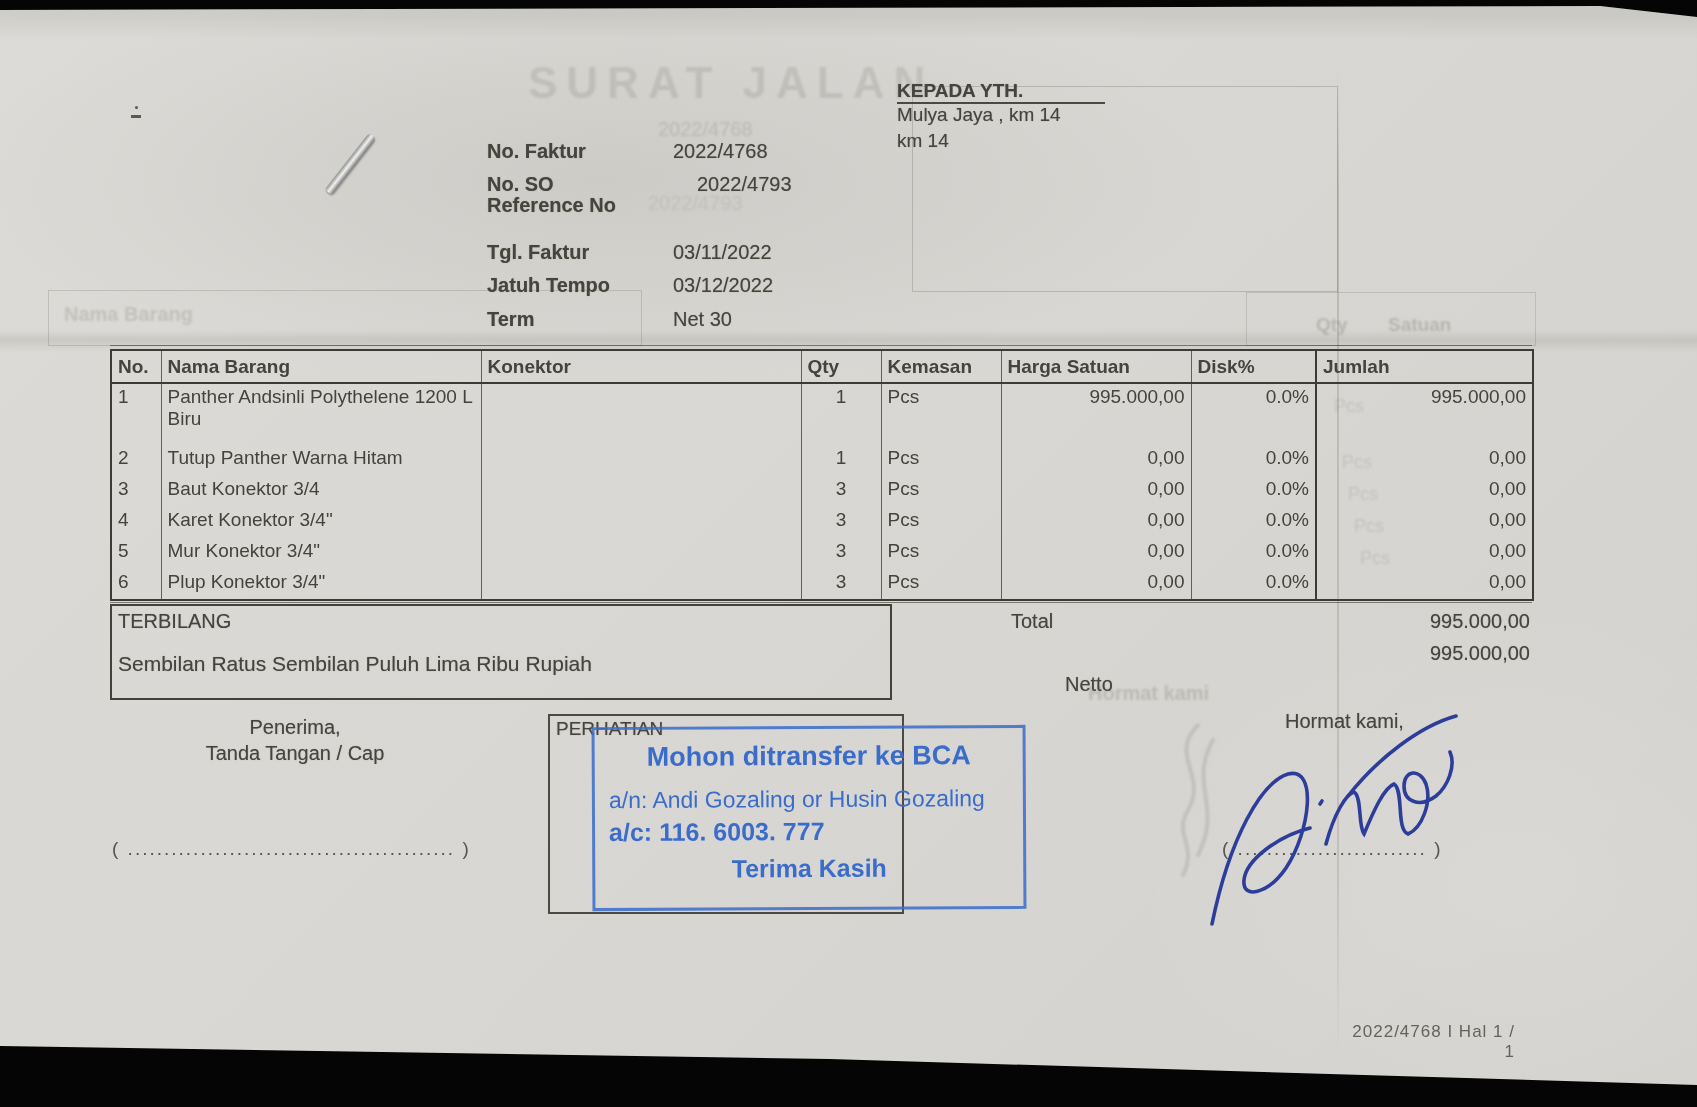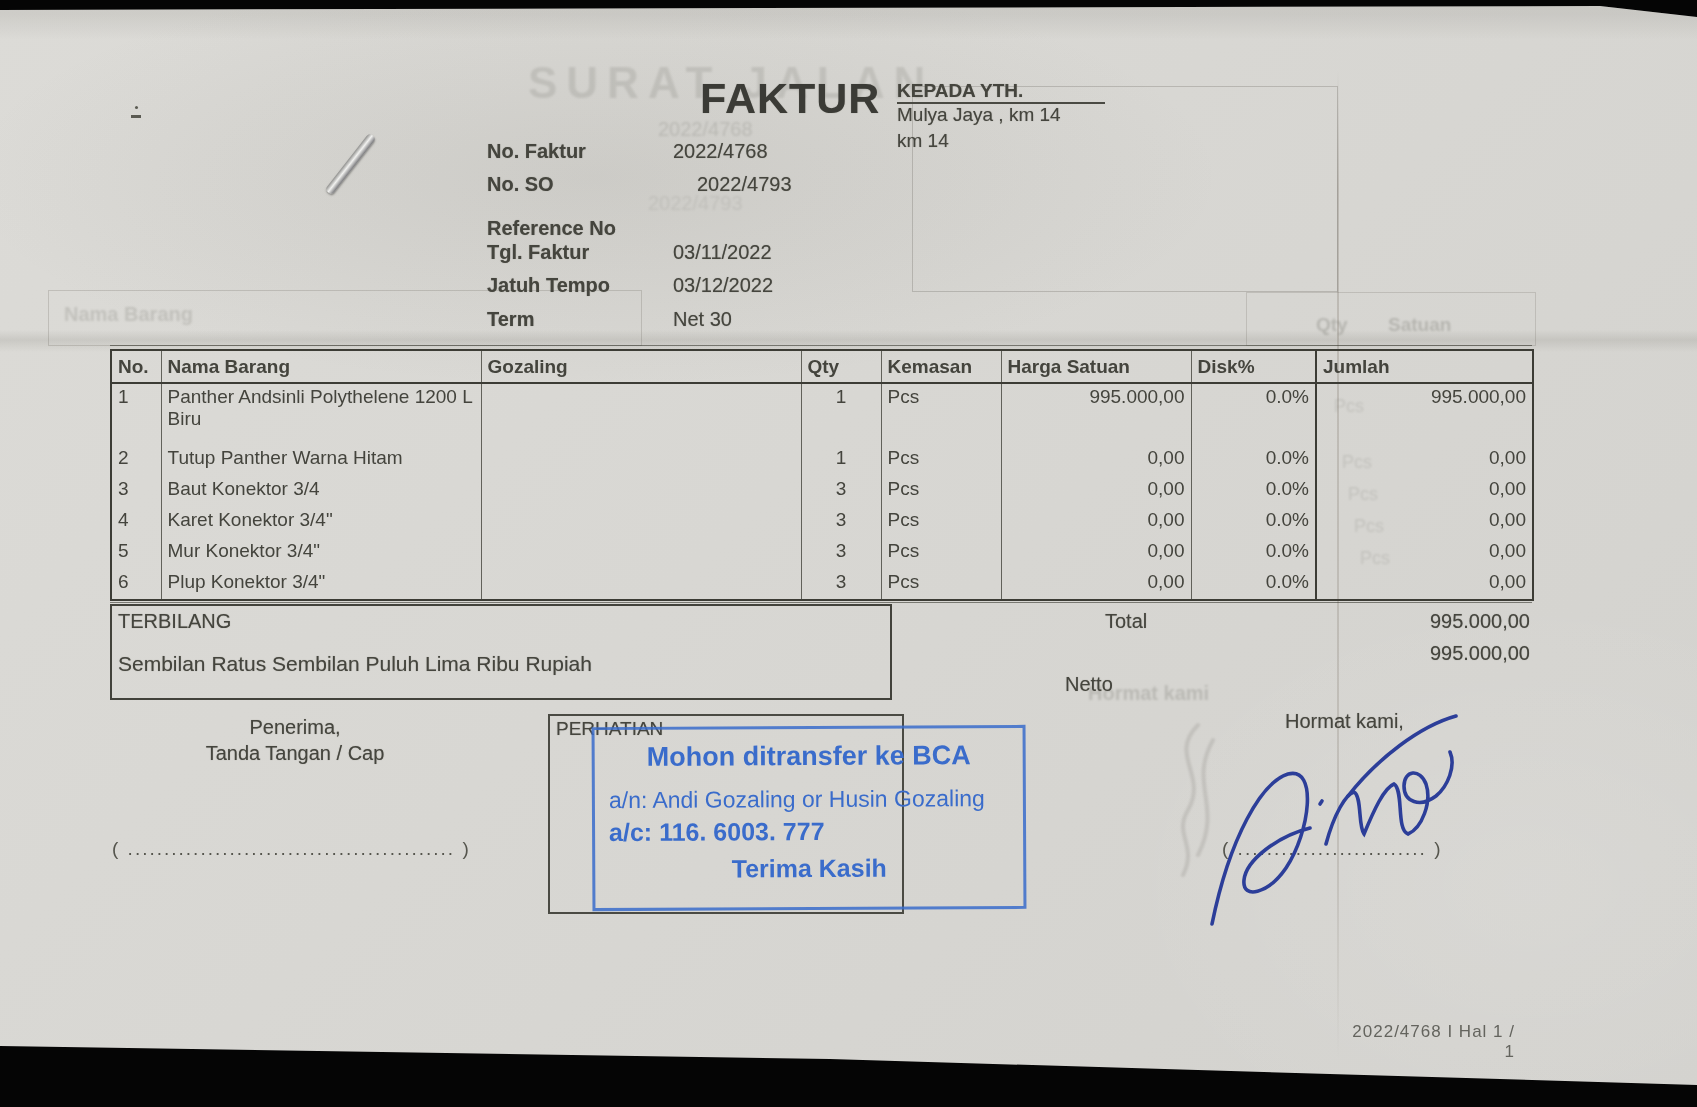--- a/index.html
+++ b/index.html
@@ -55,32 +55,31 @@
     <div class="abs ghost" style="left:528px;top:58px;font-size:44px;font-weight:bold;letter-spacing:9px;opacity:.18;">SURAT JALAN</div>
     <div class="abs ghost" style="left:658px;top:118px;font-size:20px;opacity:.22;">2022/4768</div>
     <div class="abs ghost" style="left:648px;top:192px;font-size:20px;opacity:.14;">2022/4793</div>
     <div class="abs" style="left:48px;top:290px;width:592px;height:54px;border:1px solid rgba(95,90,82,.22);"></div>
     <div class="abs ghost" style="left:64px;top:303px;font-size:20px;font-weight:bold;opacity:.22;">Nama Barang</div>
     <div class="abs" style="left:1246px;top:292px;width:288px;height:52px;border:1px solid rgba(95,90,82,.20);"></div>
     <div class="abs ghost" style="left:1316px;top:314px;font-size:19px;font-weight:bold;opacity:.30;">Qty</div>
     <div class="abs ghost" style="left:1388px;top:314px;font-size:19px;font-weight:bold;opacity:.30;">Satuan</div>
     <div class="abs ghost" style="left:1088px;top:682px;font-size:20px;font-weight:bold;opacity:.26;">Hormat kami</div>
 
-    <div class="abs ink" style="left:700px;top:74px;font-size:43px;font-weight:bold;letter-spacing:1px;color:#3b3b36;">FAKTUR</div>
 
     <div class="abs" style="left:912px;top:86px;width:424px;height:204px;border:1px solid rgba(100,96,88,.28);"></div>
     <div class="abs ink" style="left:897px;top:80px;font-size:19px;font-weight:600;border-bottom:2px solid #4a4a43;min-width:208px;">KEPADA YTH.</div>
     <div class="abs ink" style="left:897px;top:104px;font-size:19px;">Mulya Jaya , km 14</div>
     <div class="abs ink" style="left:897px;top:130px;font-size:19px;">km 14</div>
 
     <div class="abs ink metaLabel" style="left:487px;top:140px;">No. Faktur</div>
     <div class="abs ink metaValue" style="left:673px;top:140px;">2022/4768</div>
     <div class="abs ink metaLabel" style="left:487px;top:173px;">No. SO</div>
     <div class="abs ink metaValue" style="left:673px;top:173px;margin-left:24px;">2022/4793</div>
-    <div class="abs ink metaLabel" style="left:487px;top:217px;">Reference No</div>
+    <div class="abs ink metaLabel" style="left:487px;top:194px;">Reference No</div>
     <div class="abs ink metaValue" style="left:673px;top:207px;"></div>
     <div class="abs ink metaLabel" style="left:487px;top:241px;">Tgl. Faktur</div>
     <div class="abs ink metaValue" style="left:673px;top:241px;">03/11/2022</div>
     <div class="abs ink metaLabel" style="left:487px;top:274px;">Jatuh Tempo</div>
     <div class="abs ink metaValue" style="left:673px;top:274px;">03/12/2022</div>
     <div class="abs ink metaLabel" style="left:487px;top:308px;">Term</div>
     <div class="abs ink metaValue" style="left:673px;top:308px;">Net 30</div>
 
     <div class="abs thinline" style="left:110px;top:345px;width:1422px;"></div>
     <table class="items abs" style="left:110px;top:349px;">
@@ -91,21 +90,21 @@
           <col style="width:80px">
         <col style="width:120px">
           <col style="width:190px">
           <col style="width:125px">
           <col style="width:217px">
       </colgroup>
       <tbody>
           <tr>
         <th>No.</th>
         <th>Nama Barang</th>
-        <th>Gozaling</th>
+        <th>Konektor</th>
         <th class="tc">Qty</th>
         <th>Kemasan</th>
         <th class="tr">Harga Satuan</th>
         <th class="tr">Disk%</th>
         <th class="tr colJumlah">Jumlah</th>
       </tr>
       <tr style="height:62px;">
         <td>1</td>
         <td>Panther Andsinli Polythelene 1200 L Biru</td>
         <td></td>
@@ -168,21 +167,21 @@
     </tbody>
       </table>
     <div class="abs thinline" style="left:110px;top:602px;width:1422px;"></div>
 
     <div class="abs ghost" style="left:1334px;top:396px;font-size:18px;opacity:.18;">Pcs</div>
     <div class="abs ghost" style="left:1342px;top:452px;font-size:18px;opacity:.18;">Pcs</div>
     <div class="abs ghost" style="left:1348px;top:484px;font-size:18px;opacity:.18;">Pcs</div>
     <div class="abs ghost" style="left:1354px;top:516px;font-size:18px;opacity:.18;">Pcs</div>
     <div class="abs ghost" style="left:1360px;top:548px;font-size:18px;opacity:.18;">Pcs</div>
 
-    <div class="abs ink" style="left:1105px;top:610px;font-size:20px;">Total</div>
+    <div class="abs ink" style="left:1011px;top:610px;font-size:20px;">Total</div>
     <div class="abs ink tr" style="left:1330px;top:610px;width:200px;font-size:20px;">995.000,00</div>
     <div class="abs ink" style="left:1065px;top:642px;font-size:20px;margin-top:31px;">Netto</div>
     <div class="abs ink tr" style="left:1330px;top:642px;width:200px;font-size:20px;">995.000,00</div>
 
     <div class="abs" style="left:110px;top:604px;width:778px;height:92px;border:2px solid #42423b;"></div>
     <div class="abs ink" style="left:118px;top:610px;font-size:20px;">TERBILANG</div>
     <div class="abs ink" style="left:118px;top:652px;font-size:21px;">Sembilan Ratus Sembilan Puluh Lima Ribu Rupiah</div>
 
     <div class="abs ink" style="left:180px;top:716px;width:230px;text-align:center;font-size:20px;">Penerima,</div>
     <div class="abs ink" style="left:160px;top:742px;width:270px;text-align:center;font-size:20px;">Tanda Tangan / Cap</div>

